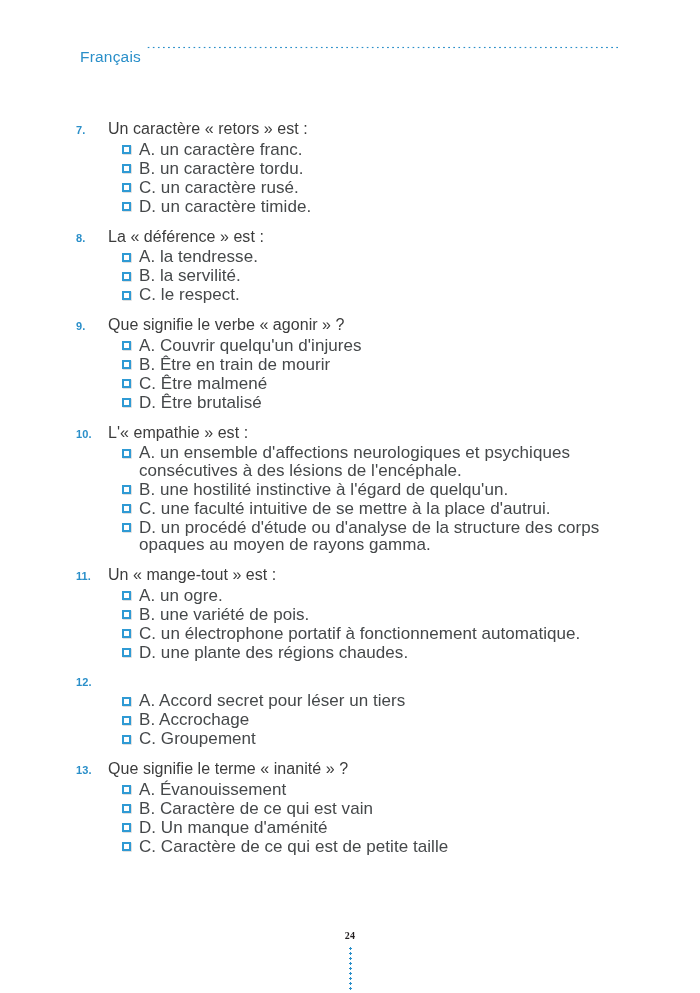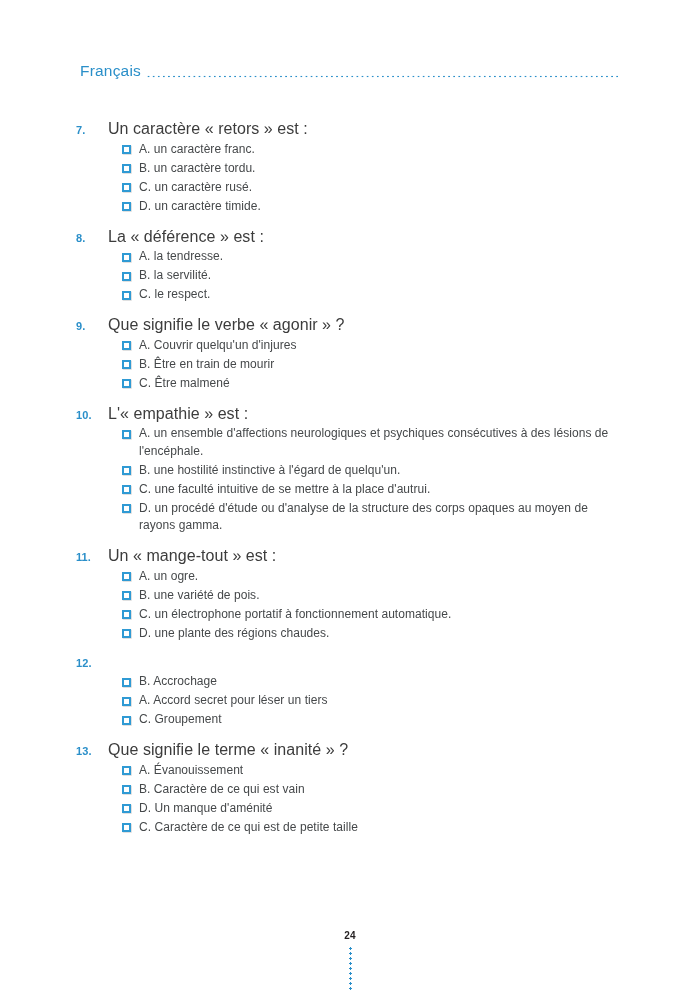--- a/index.html
+++ b/index.html
@@ -13,24 +13,24 @@
     position: relative;
     font-family: "Liberation Sans", sans-serif;
     color: #3a3a3a;
     overflow: hidden;
   }
 
   
   .page-header {
     position: absolute;
     left: 80px;
-    top: 62px;
+    top: 48px;
     width: 540px;
     display: flex;
-    align-items: flex-end;
+    align-items: flex-start;
   }
   .header-title {
     font-size: 15.5px;
     color: #2a8fc9;
     letter-spacing: 0.2px;
     white-space: nowrap;
     font-weight: 400;
   }
   .header-dots {
     flex: 1;
@@ -89,41 +89,42 @@
     height: 9px;
     min-width: 9px;
     border: 2px solid #2f9ad4;
     background: #ffffff;
     box-sizing: border-box;
     margin-top: 4.5px;
     margin-right: 8px;
     box-shadow: 0.7px 0.7px 0 rgba(110,110,110,0.30);
   }
   .option-text {
-    font-size: 12px;
+    font-size: 17px;
     color: #45484a;
     line-height: 17.5px;
     letter-spacing: 0.05px;
     max-width: 470px;
   }
 
   
   .footer {
     position: absolute;
     left: 0;
     top: 930px;
     width: 700px;
     text-align: center;
   }
   .page-number {
     font-size: 10px;
     font-weight: bold;
     color: #231f20;
     letter-spacing: 0.3px;
     line-height: 12px;
+    font-family: Liberation Serif, serif;
   }
   .footer-dots {
     width: 3px;
     height: 45px;
     margin: 4px auto 0 auto;
     background-image: radial-gradient(circle, #2a8fc9 1px, rgba(0,0,0,0) 1.2px);
     background-size: 3px 5px;
     background-repeat: repeat-y;
     background-position: center top;
   }
@@ -192,20 +193,24 @@
           <span class="option-text">A. Couvrir quelqu'un d'injures</span>
         </div>
         <div class="option-row">
           <span class="checkbox-icon"></span>
           <span class="option-text">B. Être en train de mourir</span>
         </div>
         <div class="option-row">
           <span class="checkbox-icon"></span>
           <span class="option-text">C. Être malmené</span>
         </div>
+        <div class="option-row">
+          <span class="checkbox-icon"></span>
+          <span class="option-text">D. Être brutalisé</span>
+        </div>
       </div>
     </div>
     <div class="question-block">
       <div class="question-row">
         <span class="q-number">10.</span>
         <span class="q-text">L'« empathie » est :</span>
       </div>
       <div class="options">
         <div class="option-row">
           <span class="checkbox-icon"></span>
@@ -249,25 +254,25 @@
         </div>
       </div>
     </div>
     <div class="question-block">
       <div class="question-row">
         <span class="q-number">12.</span>
       </div>
       <div class="options">
         <div class="option-row">
           <span class="checkbox-icon"></span>
+          <span class="option-text">A. Accord secret pour léser un tiers</span>
+        </div>
+        <div class="option-row">
+          <span class="checkbox-icon"></span>
           <span class="option-text">B. Accrochage</span>
-        </div>
-        <div class="option-row">
-          <span class="checkbox-icon"></span>
-          <span class="option-text">A. Accord secret pour léser un tiers</span>
         </div>
         <div class="option-row">
           <span class="checkbox-icon"></span>
           <span class="option-text">C. Groupement</span>
         </div>
       </div>
     </div>
     <div class="question-block">
       <div class="question-row">
         <span class="q-number">13.</span>

